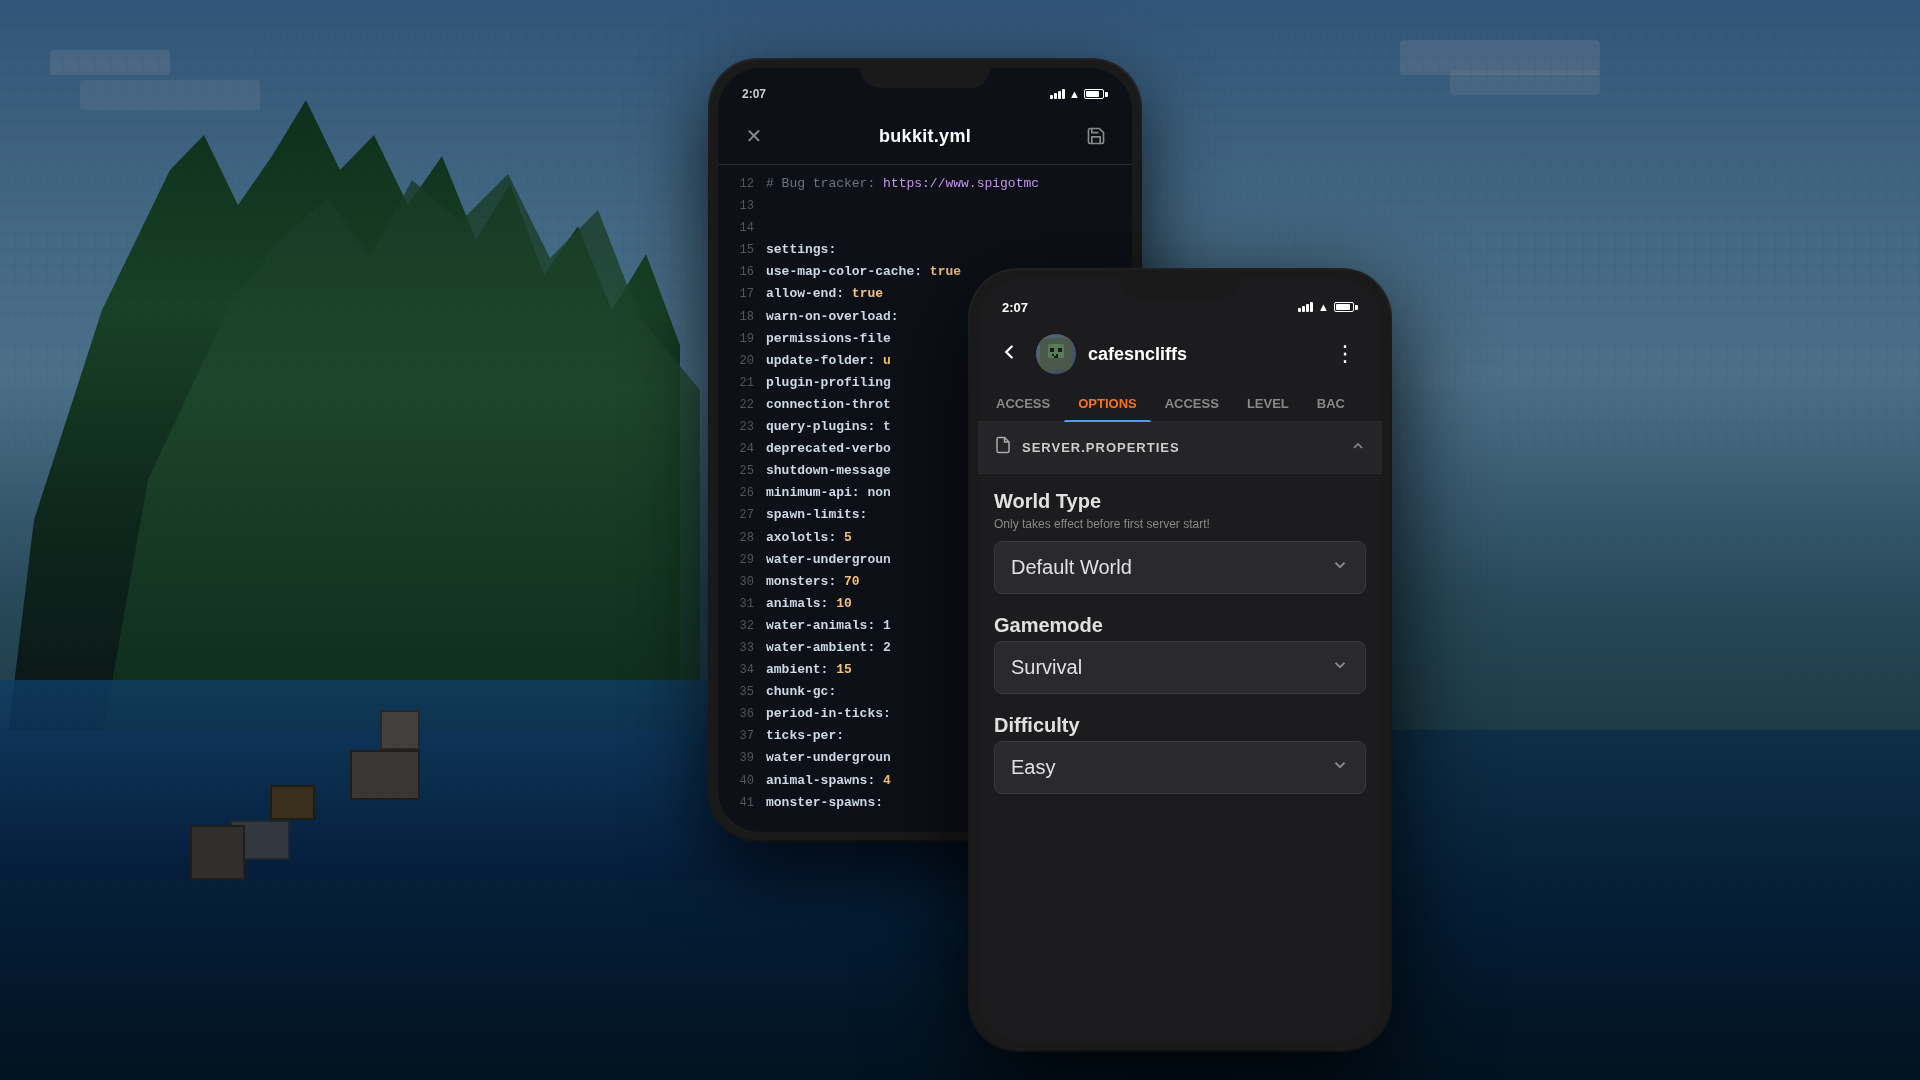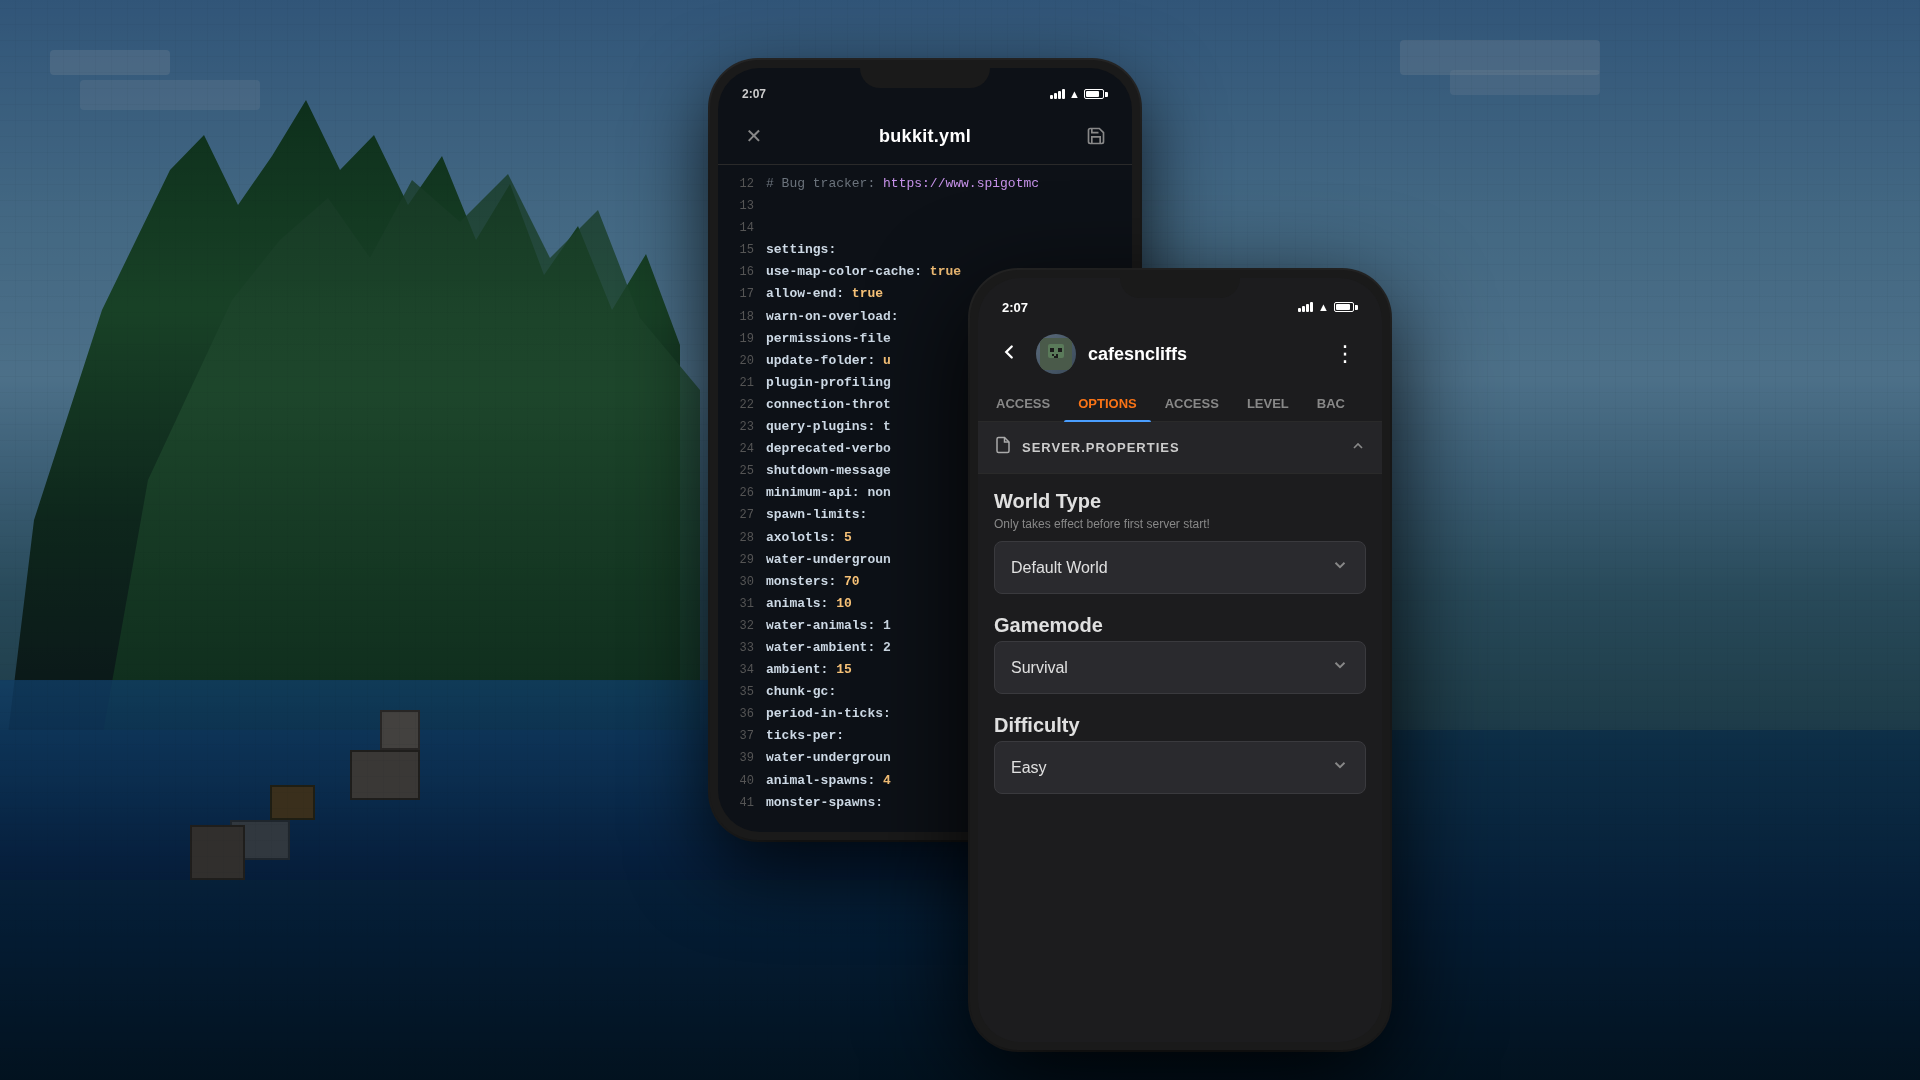--- a/index.html
+++ b/index.html
@@ -438,21 +438,21 @@
       border-radius: 8px;
       padding: 14px 16px;
       display: flex;
       align-items: center;
       justify-content: space-between;
       cursor: pointer;
     }
 
     .setting-dropdown-value {
       color: #e0e0e0;
-      font-size: 16px;
+      font-size: 20px;
     }
 
     .dropdown-arrow {
       color: #888;
       font-size: 18px;
     }
 
     
     .cloud {
       position: absolute;

